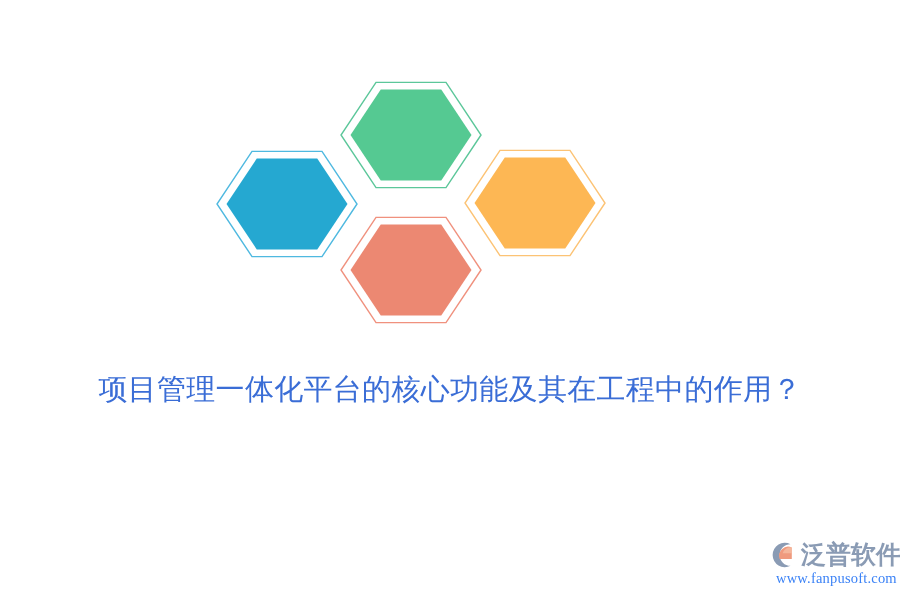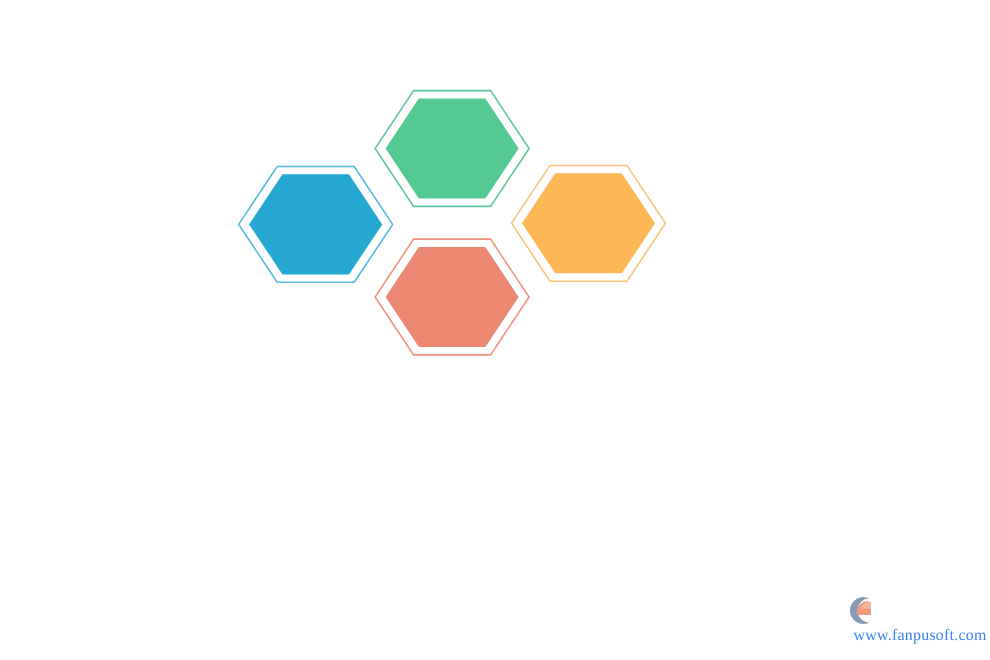--- a/index.html
+++ b/index.html
@@ -119,30 +119,32 @@
         <polygon id="hx-green-fill" points="471.50,135.00 441.25,180.48 380.75,180.48 350.50,135.00 380.75,89.52 441.25,89.52" fill="#55c992"></polygon>
       </g>
 
       <g>
         <polygon id="hx-salmon-outline" points="481.00,270.00 446.00,322.62 376.00,322.62 341.00,270.00 376.00,217.38 446.00,217.38" fill="none" stroke="#f0917e" stroke-width="1.4"></polygon>
         <polygon id="hx-salmon-fill" points="471.50,270.00 441.25,315.48 380.75,315.48 350.50,270.00 380.75,224.52 441.25,224.52" fill="#ec8872"></polygon>
       </g>
     </svg>
   </div>
 
+  <div id="title" style="color: rgb(58, 109, 214);">项目管理一体化平台的核心功能及其在工程中的作用？</div>
 
   <div id="logo">
     <div id="logo-row">
       <span id="logo-mark">
         <svg viewBox="0 0 30 30" xmlns="http://www.w3.org/2000/svg" aria-hidden="true">
 
           <path d="M22.5 4.2 A12.2 12.2 0 1 0 22.5 25.8 A9.6 9.6 0 1 1 22.5 4.2 Z" fill="#8a9bb4"></path>
 
           <path d="M23.8 7.4 A9.2 9.2 0 0 0 11.6 19.0 L23.8 19.0 Z" fill="#ef9a7e"></path>
 
           <path d="M23.8 7.4 A9.2 9.2 0 0 0 14.6 13.3 L23.8 13.3 Z" fill="#f6bfa6" opacity="0.75"></path>
         </svg>
       </span>
+      <span id="logo-wordmark" style="color: rgb(138, 155, 180);">泛普软件</span>
     </div>
     <div id="logo-url" style="color: #3b82f6;">www.fanpusoft.com</div>
   </div>
 
 </div>
 
 </body></html>

